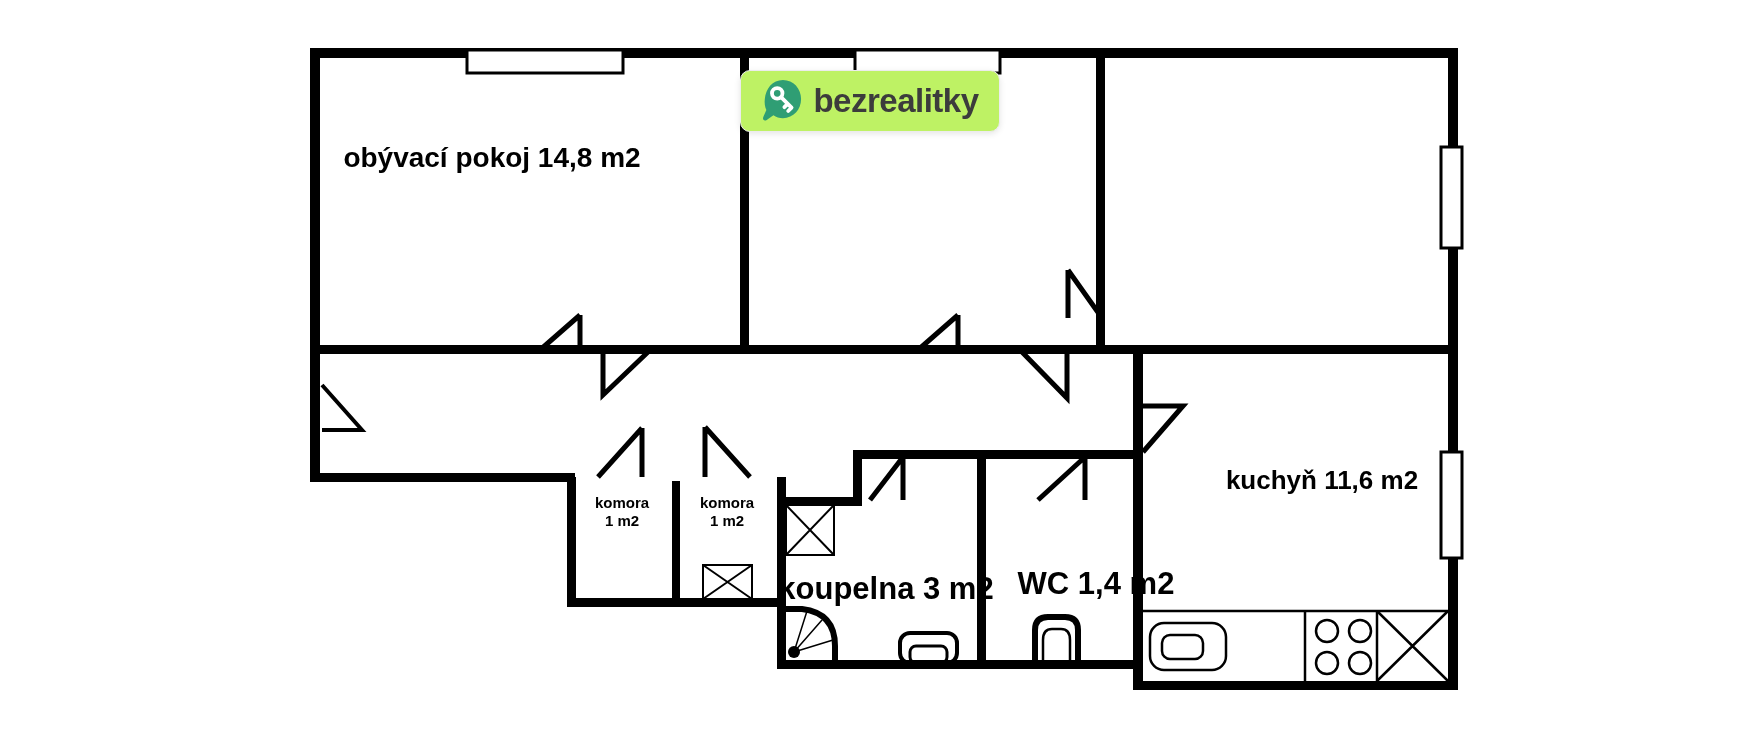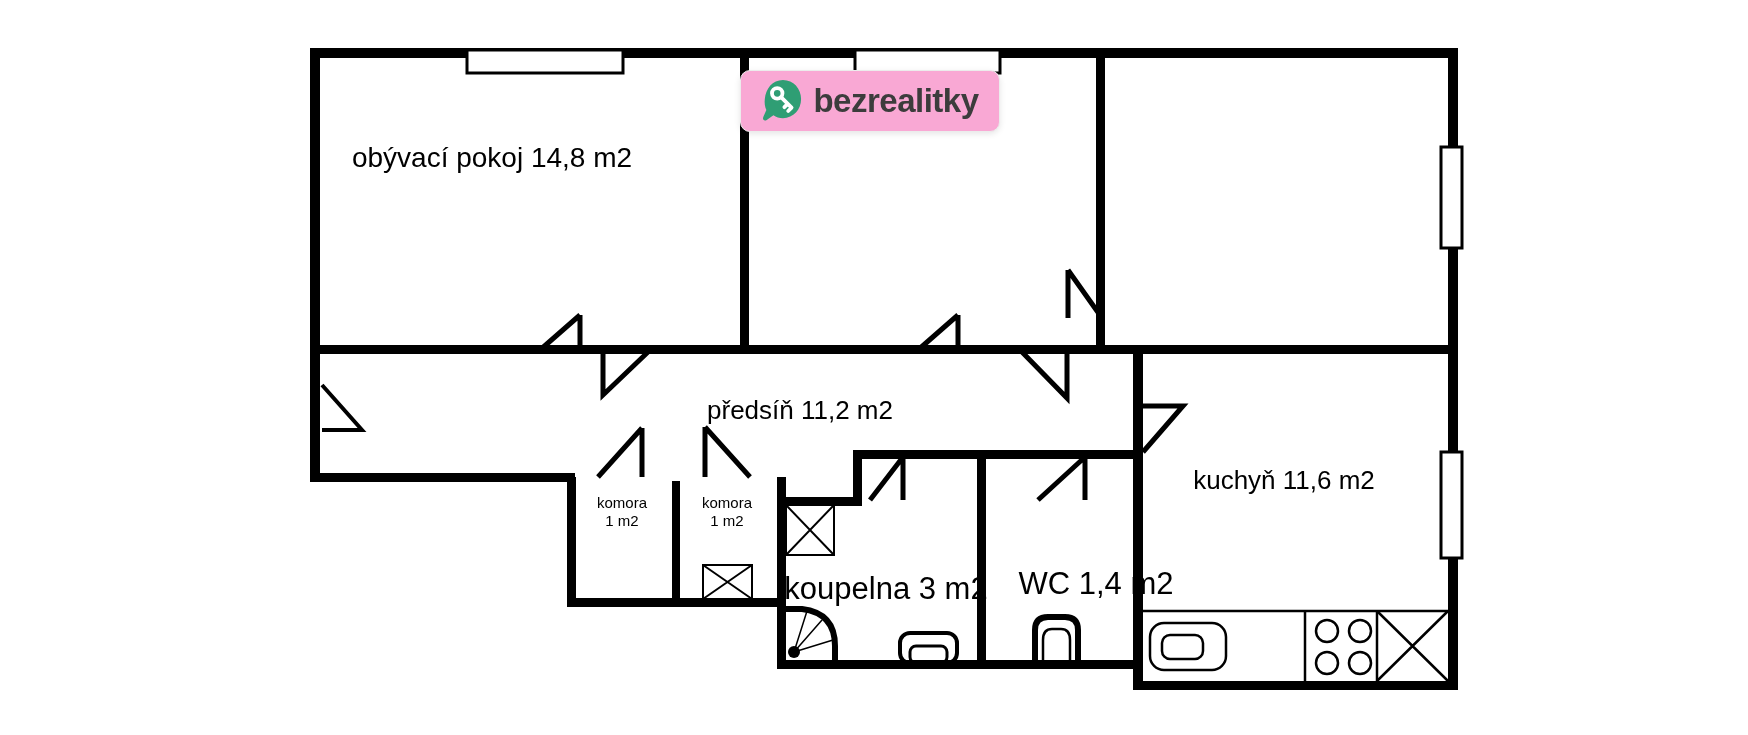--- a/index.html
+++ b/index.html
@@ -7,35 +7,35 @@
     position:relative;
     width:1748px;height:735px;
     background:#ffffff;
     font-family:"Liberation Sans",sans-serif;
     overflow:hidden;
   }
   .plan-svg{position:absolute;left:0;top:0;}
   .label{
     position:absolute;
     transform:translate(-50%,-50%);
-    font-weight:normal;
+    font-weight:bold;
     color:#000;
     white-space:nowrap;
     text-align:center;
     line-height:1.05;
   }
   .lbl-main{font-size:28px;}
   .lbl-mid{font-size:26px;}
   .lbl-small{font-size:31px;}
   .lbl-komora{font-size:15px;line-height:1.18;}
   .logo-box{
     position:absolute;
     left:740px;top:70px;
     width:258px;height:60px;
-    background:#f9a8d4;
+    background:#bef264;
     border:1px solid #ececec;
     border-radius:10px;
     box-shadow:0 2px 6px rgba(0,0,0,0.10);
     display:flex;
     align-items:center;
     justify-content:center;
     gap:10px;
   }
   .logo-text{
     font-size:33px;
@@ -140,37 +140,36 @@
       <circle cx="1360" cy="663" r="11"></circle>
 
       <path d="M 1377,611 L 1448,681 M 1448,611 L 1377,681"></path>
     </g>
   </svg>
 
   <div class="label lbl-main" style="left:492px;top:158px;">obývací pokoj 14,8 m2</div>
 
 
 
-  <div class="label lbl-mid" style="left:800px;top:411px;">předsíň 11,2 m2</div>
 
   <div class="label lbl-komora" style="left:622px;top:512px;">
     <div>komora</div>
     <div>1 m2</div>
   </div>
 
   <div class="label lbl-komora" style="left:727px;top:512px;">
     <div>komora</div>
     <div>1 m2</div>
   </div>
 
   <div class="label lbl-small" style="left:886px;top:589px;">koupelna 3 m2</div>
 
   <div class="label lbl-small" style="left:1096px;top:584px;">WC 1,4 m2</div>
 
-  <div class="label lbl-mid" style="left:1284px;top:481px;text-align:center;">kuchyň 11,6 m2</div>
+  <div class="label lbl-mid" style="left:1322px;top:481px;text-align:center;">kuchyň 11,6 m2</div>
 
   <div class="logo-box">
     <svg width="42" height="46" viewBox="0 0 44 48">
       <path d="M23 2 C34 2 42 11 42 22 C42 33 34 42 23 42 C19 42 16 41 13 39 L6 44 C3.5 45.6 1.2 43.4 2.4 40.8 L5.6 33.5 C4 30 3.5 26 4 22 C5 11 12 2 23 2 Z" fill="#2f9e74"></path>
       <circle cx="17" cy="16" r="5.5" fill="none" stroke="#ffffff" stroke-width="4"></circle>
       <path d="M 21,20 L 32,31 M 28,27 L 24.5,30.5 M 32,31 L 28.5,34.5" fill="none" stroke="#ffffff" stroke-width="4" stroke-linecap="round"></path>
     </svg>
     <span class="logo-text">bezrealitky</span>
   </div>
 

